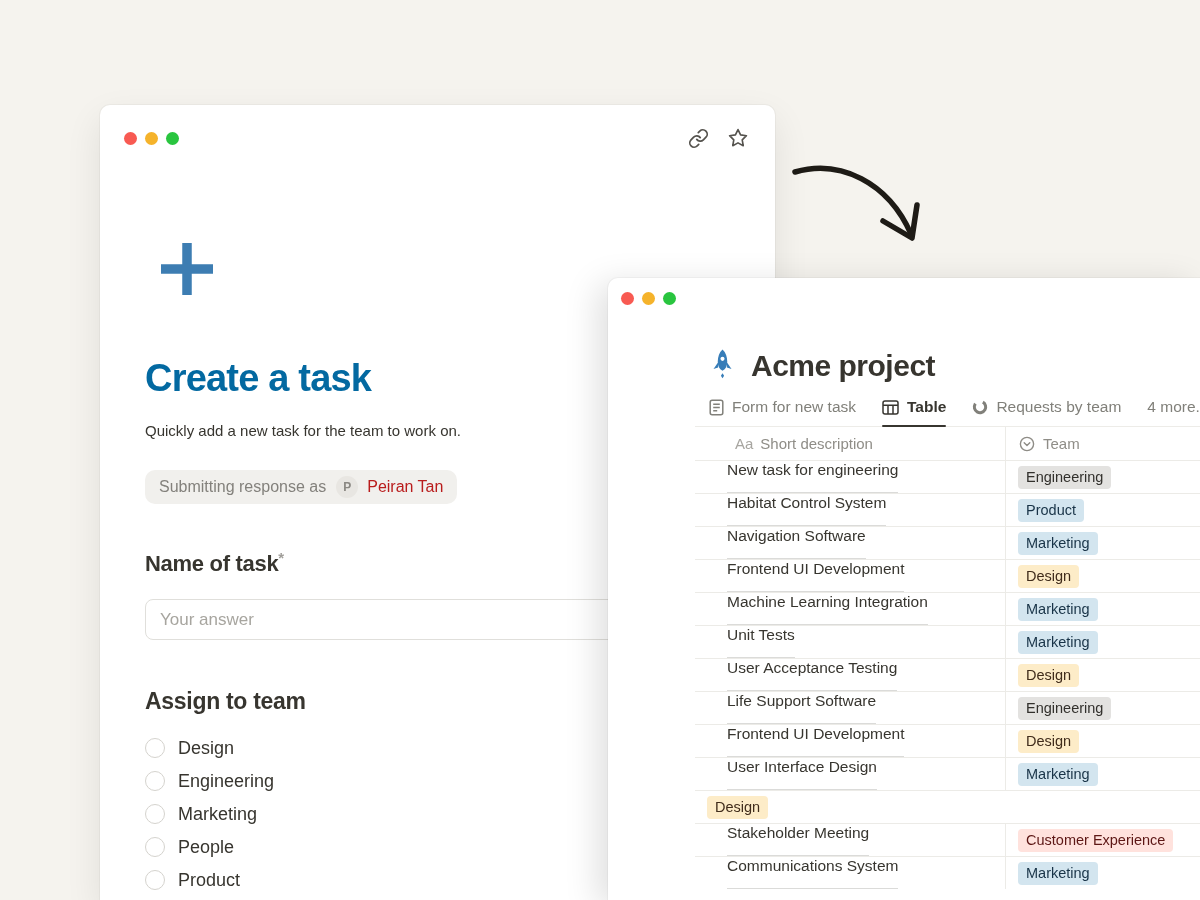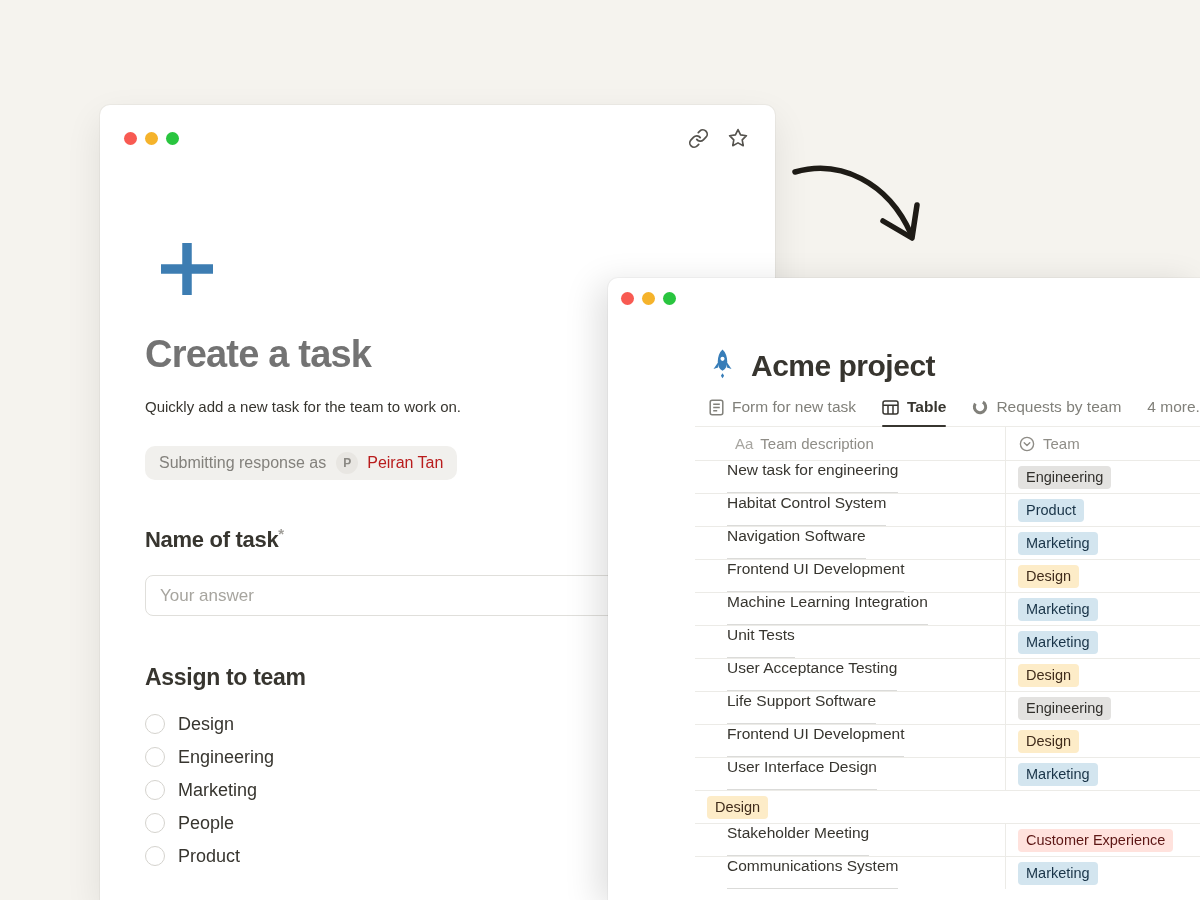--- a/index.html
+++ b/index.html
@@ -22,21 +22,21 @@
   .traffic { display:flex; gap:8px; }
   .dot { width:13px; height:13px; border-radius:50%; }
   .dot.red{ background:#F85A52; } .dot.yellow{ background:#F5B32B; } .dot.green{ background:#29C53F; }
   .tb-actions { display:flex; gap:18px; align-items:center; color:#55534E; }
   .tb-actions .ic { width:22px; height:22px; display:flex; align-items:center; justify-content:center; cursor:pointer; }
 
   
   .form-body { padding:0 45px; }
   .plus { margin:92px 0 0 14px; width:56px; height:56px; }
   .plus svg { display:block; }
-  .form-title { margin-top:34px; font-size:38px; line-height:46px; font-weight:800; letter-spacing:-0.8px; color:#737373; }
+  .form-title { margin-top:58px; font-size:38px; line-height:46px; font-weight:800; letter-spacing:-0.8px; color:#0369a1; }
   .form-subtitle { margin-top:18px; font-size:15px; line-height:24px; color:#37352F; }
   .submit-as { margin-top:27px; display:inline-flex; align-items:center; height:34px; padding:0 14px; background:#F1F0ED; border-radius:10px; font-size:16px; color:#83817C; }
   .submit-as .avatar { width:22px; height:22px; border-radius:50%; background:#E8E6E2; color:#8A8883; font-size:12px; font-weight:700; display:flex; align-items:center; justify-content:center; margin:0 9px 0 10px; }
   .submit-as .who { color:#b91c1c; }
   .field-label { margin-top:40px; font-size:22px; line-height:28px; font-weight:800; letter-spacing:-0.3px; color:#37352F; }
   .field-label sup { color:#A09E99; font-size:15px; font-weight:700; }
   .text-input { margin-top:21px; width:585px; height:41px; border:1px solid #E0DFDB; border-radius:8px; padding:0 14px; font-size:17px; font-family:inherit; color:#37352F; background:#fff; outline:none; }
   .text-input::placeholder { color:#A7A59F; }
   .section-label { margin-top:46px; font-size:23px; line-height:30px; font-weight:800; letter-spacing:-0.3px; color:#37352F; }
   .options { margin-top:22px; }
@@ -202,21 +202,21 @@
         </div>
         <div class="tab">
           <span>4 more...</span>
         </div>
       </div>
 
       <div class="db-table">
         <div class="thead">
           <div class="th-desc">
             <span class="aa">Aa</span>
-            <span>Team description</span>
+            <span>Short description</span>
           </div>
           <div class="th-team">
             <span style="display:flex;">
               <svg width="16" height="16" viewBox="0 0 16 16" fill="none" stroke="#8F8D87" stroke-width="1.4">
                 <circle cx="8" cy="8" r="6.6"></circle>
                 <path d="M5.2 6.8 L8 9.6 L10.8 6.8" stroke-linecap="round" stroke-linejoin="round"></path>
               </svg>
             </span>
             <span>Team</span>
           </div>

